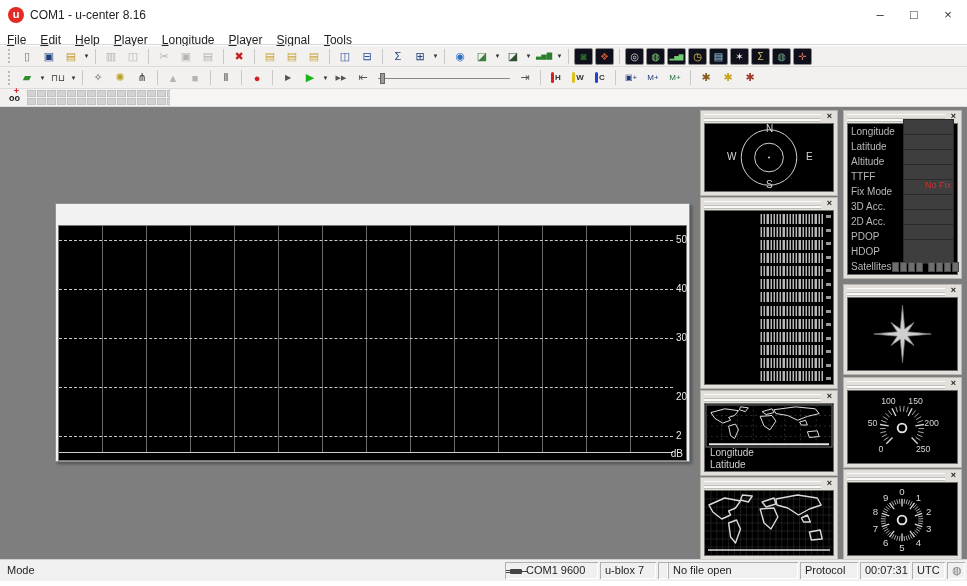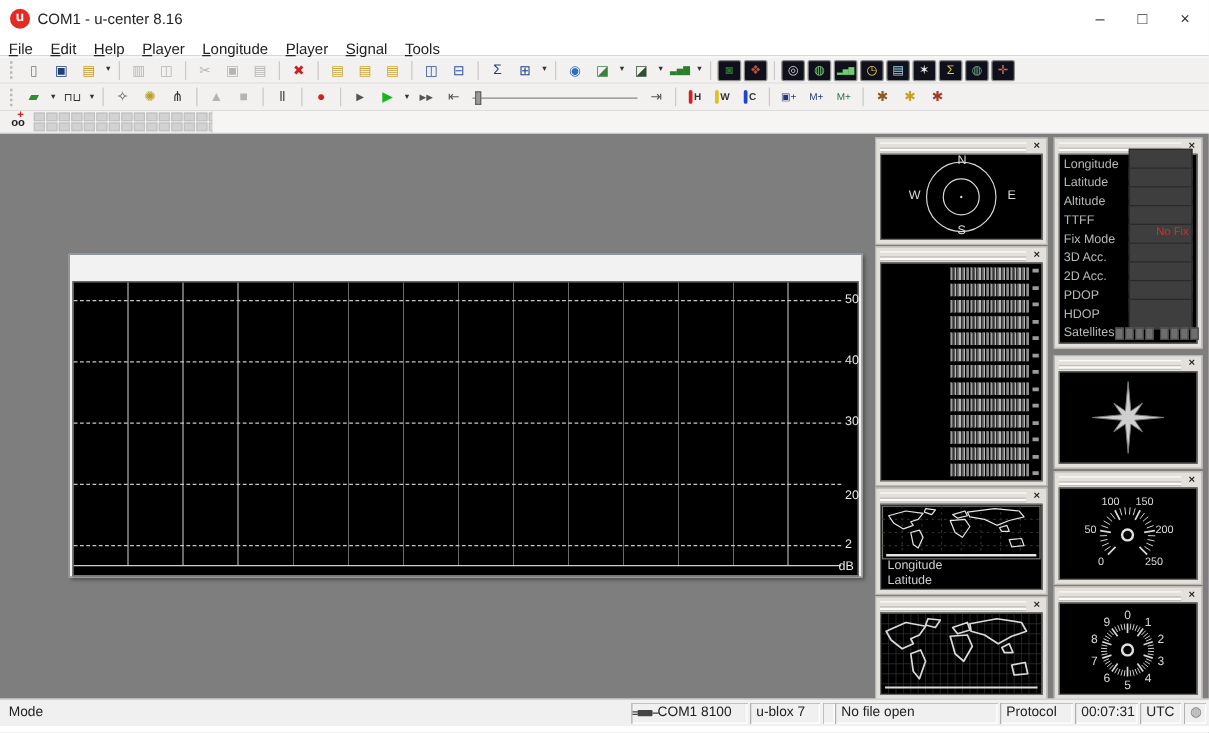--- a/index.html
+++ b/index.html
@@ -823,21 +823,21 @@
         <text x="38.95422768351828" y="64.96149283687348" fill="#d8d8d8" font-size="10" text-anchor="middle" font-family="Liberation Sans, sans-serif">6</text>
         <text x="28.419361027440548" y="50.461492836873475" fill="#d8d8d8" font-size="10" text-anchor="middle" font-family="Liberation Sans, sans-serif">7</text>
         <text x="28.419361027440544" y="32.53850716312653" fill="#d8d8d8" font-size="10" text-anchor="middle" font-family="Liberation Sans, sans-serif">8</text>
         <text x="38.95422768351827" y="18.03850716312653" fill="#d8d8d8" font-size="10" text-anchor="middle" font-family="Liberation Sans, sans-serif">9</text>
       </svg>
   </div>
 </div>
 
 <div id="statusbar">
   <span id="ready">Mode</span>
-  <span class="scell" style="left:505px;width:93px"><span class="plugico"></span><span>COM1 8100</span></span>
+  <span class="scell" style="left:505px;width:93px"><span class="plugico"></span><span>COM1 9600</span></span>
   <span class="scell" style="left:600px;width:56px">u-blox 7</span>
   <span class="scell" style="left:658px;width:8px"></span>
   <span class="scell" style="left:668px;width:130px">No file open</span>
   <span class="scell" style="left:800px;width:58px">Protocol</span>
   <span class="scell" style="left:860px;width:50px">00:07:31</span>
   <span class="scell" style="left:912px;width:33px">UTC</span>
   <span class="scell" style="left:947px;width:18px;color:#777">◍</span>
 </div>
 <div id="bottomstrip"></div>
 

